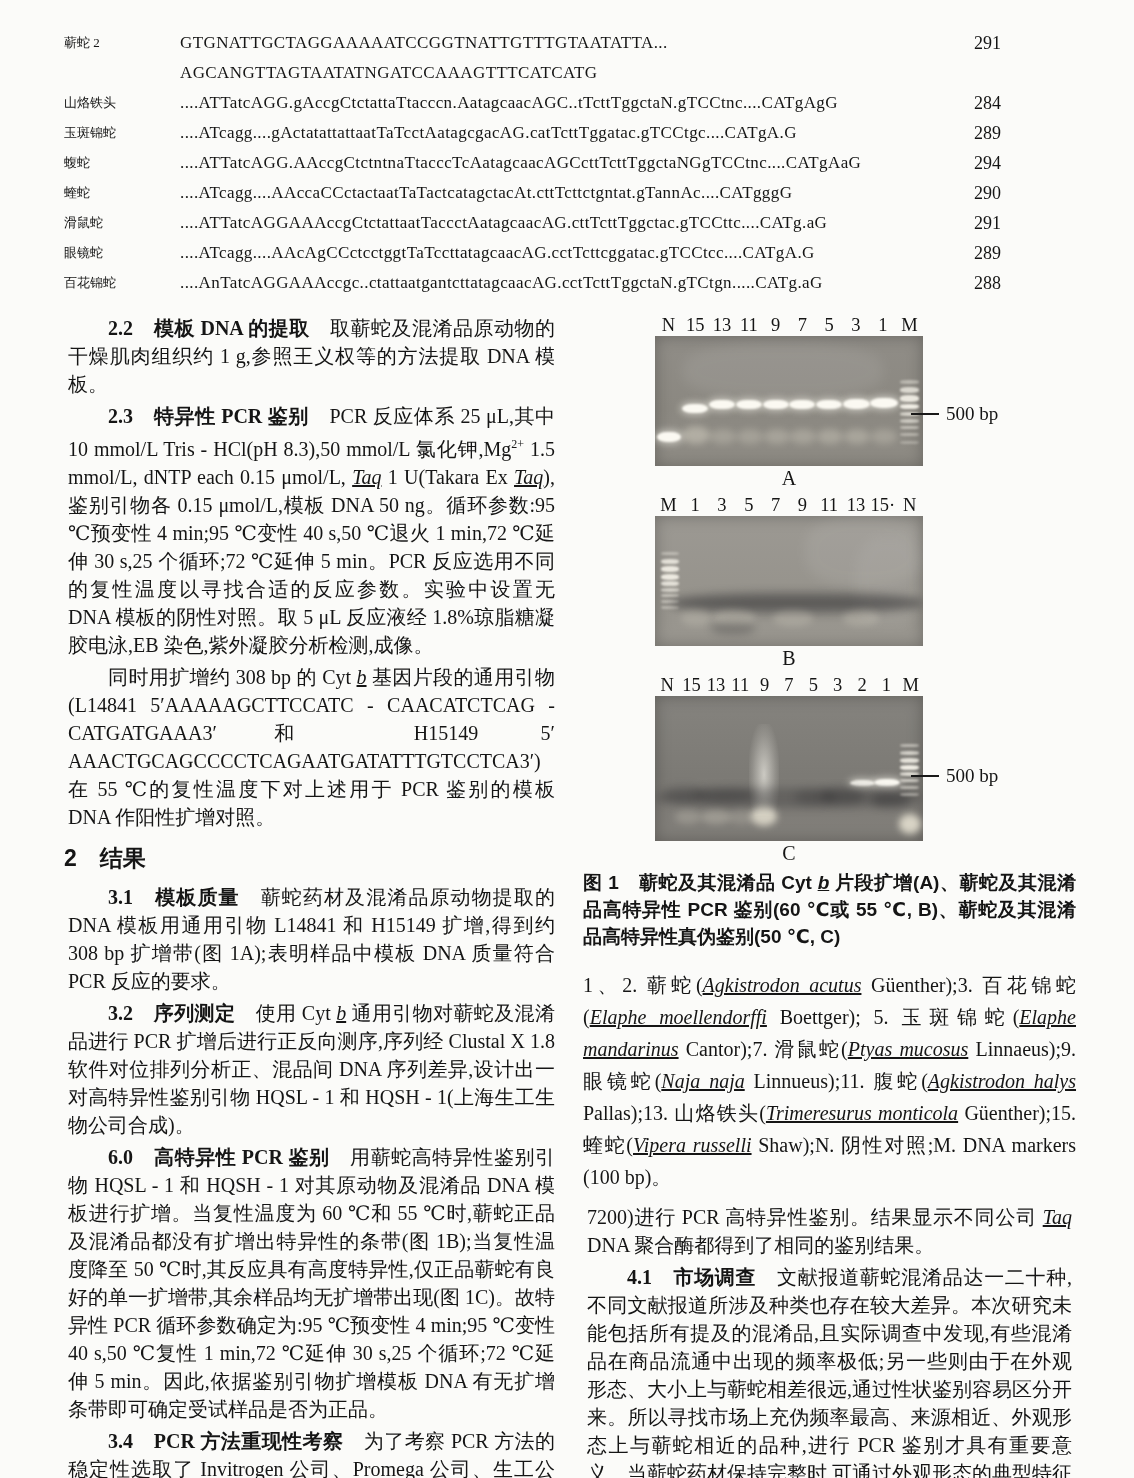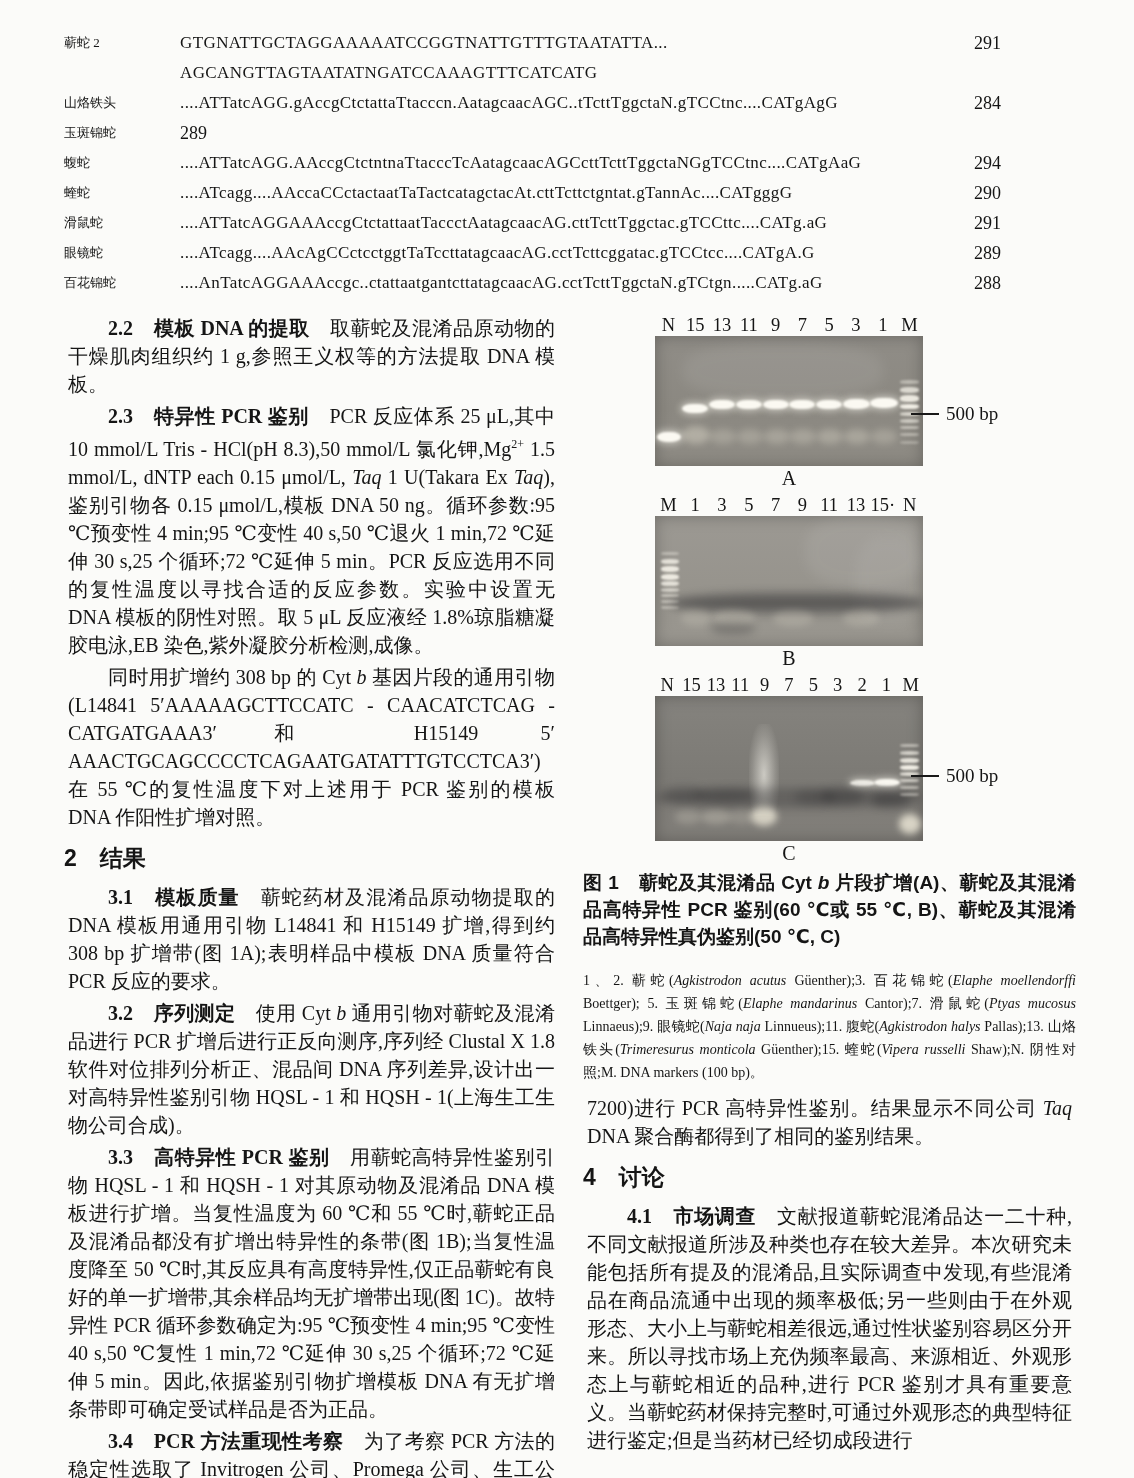--- a/index.html
+++ b/index.html
@@ -12,21 +12,21 @@
   .alabel{width:116px;font-size:13px;white-space:nowrap;}
   .aseq{flex:1;font-size:17px;letter-spacing:.4px;white-space:nowrap;overflow:hidden;}
   .anum{width:102px;text-align:left;padding-right:34px;box-sizing:border-box;font-size:18px;}
 
   
   .col-left{position:absolute;left:64px;top:310px;width:495px;font-size:20px;line-height:28px;text-align:justify;}
   .col-right{position:absolute;left:583px;top:314px;width:493px;font-size:20px;line-height:28px;text-align:justify;}
   .para{margin:4px;text-indent:2em;}
   .noindent{text-indent:0;}
   .bh{font-weight:bold;}
-  .it{font-style:italic;}
+  .it{font-style:italic;text-decoration:underline;}
   .sup{font-size:12px;vertical-align:super;letter-spacing:0;}
   .sect{font-family:"Liberation Sans","DejaVu Sans",sans-serif;font-weight:bold;font-size:23px;
         line-height:30px;margin:12px 0 10px;text-indent:0;text-align:left;}
 
   
   .figblock{position:relative;margin-bottom:4px;}
   .lanes{margin-left:72px;width:268px;display:flex;font-size:18.5px;line-height:22px;}
   .lanes span{flex:1;text-align:center;}
   .gel{position:relative;margin-left:72px;width:268px;overflow:hidden;box-shadow:inset 0 0 16px rgba(0,0,0,.28);}
   .gelA{height:130px;background:linear-gradient(180deg,#908d87,#8b8881 55%,#8f8c85);}
@@ -39,21 +39,21 @@
   .blob{position:absolute;background:#e9e4d4;border-radius:50%;filter:blur(3.5px);}
   .dark{position:absolute;background:#16161a;border-radius:45%;filter:blur(5px);}
   .lcol{position:absolute;background:#ffffff;border-radius:40%;filter:blur(6px);}
   .vsm{position:absolute;background:radial-gradient(ellipse at 50% 55%,rgba(252,250,242,.62),rgba(252,250,242,.16) 55%,rgba(252,250,242,0) 78%);}
   .marker{position:absolute;left:328px;display:flex;align-items:center;}
   .marker .tick{width:28px;height:2px;background:#191919;}
   .marker .mtext{font-size:19px;margin-left:7px;line-height:20px;white-space:nowrap;}
 
   .figcap{font-family:"Liberation Sans","DejaVu Sans",sans-serif;font-weight:bold;font-size:19px;
           line-height:27px;margin-top:2px;text-align:justify;}
-  .legend{font-size:14px;line-height:23px;margin-top:6px;margin-bottom:10px;text-align:justify;}
+  .legend{font-size:20px;line-height:32px;margin-top:6px;margin-bottom:10px;text-align:justify;}
 </style>
 </head>
 <body>
 
 <div class="page">
 
   <div class="alignment">
 
       <div class="arow">
         <span class="alabel">蕲蛇 2</span>
@@ -68,20 +68,21 @@
       </div>
 
       <div class="arow">
         <span class="alabel">山烙铁头</span>
         <span class="aseq">....ATTatcAGG.gAccgCtctattaTtacccn.AatagcaacAGC..tTcttTggctaN.gTCCtnc....CATgAgG</span>
         <span class="anum">284</span>
       </div>
 
       <div class="arow">
         <span class="alabel">玉斑锦蛇</span>
+        <span class="aseq">....ATcagg....gActatattattaatTaTcctAatagcgacAG.catTcttTggatac.gTCCtgc....CATgA.G</span>
         <span class="anum">289</span>
       </div>
 
       <div class="arow">
         <span class="alabel">蝮蛇</span>
         <span class="aseq">....ATTatcAGG.AAccgCtctntnaTtacccTcAatagcaacAGCcttTcttTggctaNGgTCCtnc....CATgAaG</span>
         <span class="anum">294</span>
       </div>
 
       <div class="arow">
@@ -109,21 +110,21 @@
       </div>
     </div>
 
   <div class="col-left">
     <p class="para"><span class="bh">2.2　模板 DNA 的提取　</span><span>取蕲蛇及混淆品原动物的干燥肌肉组织约 1 g,参照王义权等的方法提取 DNA 模板。</span></p>
     <p class="para"><span class="bh">2.3　特异性 PCR 鉴别　</span><span>PCR 反应体系 25 μL,其中 10 mmol/L Tris - HCl(pH 8.3),50 mmol/L 氯化钾,Mg</span><span class="sup">2+</span><span> 1.5 mmol/L, dNTP each 0.15 μmol/L, </span><span class="it">Taq</span><span> 1 U(Takara Ex </span><span class="it">Taq</span><span>),鉴别引物各 0.15 μmol/L,模板 DNA 50 ng。循环参数:95 ℃预变性 4 min;95 ℃变性 40 s,50 ℃退火 1 min,72 ℃延伸 30 s,25 个循环;72 ℃延伸 5 min。PCR 反应选用不同的复性温度以寻找合适的反应参数。实验中设置无 DNA 模板的阴性对照。取 5 μL 反应液经 1.8%琼脂糖凝胶电泳,EB 染色,紫外凝胶分析检测,成像。</span></p>
     <p class="para"><span>同时用扩增约 308 bp 的 Cyt </span><span class="it">b</span><span> 基因片段的通用引物(L14841 5′AAAAAGCTTCCATC - CAACATCTCAG - CATGATGAAA3′和 H15149 5′ AAACTGCAGCCCCTCAGAATGATATTTGTCCTCA3′)在 55 ℃的复性温度下对上述用于 PCR 鉴别的模板 DNA 作阳性扩增对照。</span></p>
     <h2 class="sect">2　结果</h2>
     <p class="para"><span class="bh">3.1　模板质量　</span><span>蕲蛇药材及混淆品原动物提取的 DNA 模板用通用引物 L14841 和 H15149 扩增,得到约 308 bp 扩增带(图 1A);表明样品中模板 DNA 质量符合 PCR 反应的要求。</span></p>
     <p class="para"><span class="bh">3.2　序列测定　</span><span>使用 Cyt </span><span class="it">b</span><span> 通用引物对蕲蛇及混淆品进行 PCR 扩增后进行正反向测序,序列经 Clustal X 1.8 软件对位排列分析正、混品间 DNA 序列差异,设计出一对高特异性鉴别引物 HQSL - 1 和 HQSH - 1(上海生工生物公司合成)。</span></p>
-    <p class="para"><span class="bh">3.3　高特异性 PCR 鉴别　</span><span>用蕲蛇高特异性鉴别引物 HQSL - 1 和 HQSH - 1 对其原动物及混淆品 DNA 模板进行扩增。当复性温度为 60 ℃和 55 ℃时,蕲蛇正品及混淆品都没有扩增出特异性的条带(图 1B);当复性温度降至 50 ℃时,其反应具有高度特异性,仅正品蕲蛇有良好的单一扩增带,其余样品均无扩增带出现(图 1C)。故特异性 PCR 循环参数确定为:95 ℃预变性 4 min;95 ℃变性 40 s,50 ℃复性 1 min,72 ℃延伸 30 s,25 个循环;72 ℃延伸 5 min。因此,依据鉴别引物扩增模板 DNA 有无扩增条带即可确定受试样品是否为正品。</span></p>
+    <p class="para"><span class="bh">6.0　高特异性 PCR 鉴别　</span><span>用蕲蛇高特异性鉴别引物 HQSL - 1 和 HQSH - 1 对其原动物及混淆品 DNA 模板进行扩增。当复性温度为 60 ℃和 55 ℃时,蕲蛇正品及混淆品都没有扩增出特异性的条带(图 1B);当复性温度降至 50 ℃时,其反应具有高度特异性,仅正品蕲蛇有良好的单一扩增带,其余样品均无扩增带出现(图 1C)。故特异性 PCR 循环参数确定为:95 ℃预变性 4 min;95 ℃变性 40 s,50 ℃复性 1 min,72 ℃延伸 30 s,25 个循环;72 ℃延伸 5 min。因此,依据鉴别引物扩增模板 DNA 有无扩增条带即可确定受试样品是否为正品。</span></p>
     <p class="para"><span class="bh">3.4　PCR 方法重现性考察　</span><span>为了考察 PCR 方法的稳定性选取了 Invitrogen 公司、Promega 公司、生工公司、华美公司、天为时代公司、博大生物公司 </span><span class="it">Taq</span><span> DNA 聚合酶及天为时代公司一管便捷式 </span></p>
   </div>
 
   <div class="col-right">
 
     <div class="figblock">
       <div class="lanes">
 
       <span>N</span>
           <span>15</span>
@@ -252,17 +253,16 @@
         <div class="tick"></div>
         <span class="mtext">500 bp</span>
       </div>
       <div class="letter">C</div>
     </div>
 
     <p class="figcap noindent"><span>图 1　蕲蛇及其混淆品 Cyt </span><span class="it">b</span><span> 片段扩增(A)、蕲蛇及其混淆品高特异性 PCR 鉴别(60 ℃或 55 ℃, B)、蕲蛇及其混淆品高特异性真伪鉴别(50 ℃, C)</span></p>
     <p class="legend noindent"><span>1、2. 蕲蛇(</span><span class="it">Agkistrodon acutus</span><span> Güenther);3. 百花锦蛇(</span><span class="it">Elaphe moellendorffi</span><span> Boettger); 5. 玉斑锦蛇(</span><span class="it">Elaphe mandarinus</span><span> Cantor);7. 滑鼠蛇(</span><span class="it">Ptyas mucosus</span><span> Linnaeus);9. 眼镜蛇(</span><span class="it">Naja naja</span><span> Linnueus);11. 腹蛇(</span><span class="it">Agkistrodon halys</span><span> Pallas);13. 山烙铁头(</span><span class="it">Trimeresurus monticola</span><span> Güenther);15. 蝰蛇(</span><span class="it">Vipera russelli</span><span> Shaw);N. 阴性对照;M. DNA markers (100 bp)。</span></p>
 
     <p class="para noindent"><span>7200)进行 PCR 高特异性鉴别。结果显示不同公司 </span><span class="it">Taq</span><span> DNA 聚合酶都得到了相同的鉴别结果。</span></p>
-    <h2 class="sect">4　讨论</h2>
     <p class="para"><span class="bh">4.1　市场调查　</span><span>文献报道蕲蛇混淆品达一二十种,不同文献报道所涉及种类也存在较大差异。本次研究未能包括所有提及的混淆品,且实际调查中发现,有些混淆品在商品流通中出现的频率极低;另一些则由于在外观形态、大小上与蕲蛇相差很远,通过性状鉴别容易区分开来。所以寻找市场上充伪频率最高、来源相近、外观形态上与蕲蛇相近的品种,进行 PCR 鉴别才具有重要意义。当蕲蛇药材保持完整时,可通过外观形态的典型特征进行鉴定;但是当药材已经切成段进行</span></p>
   </div>
 
 </div>
 
 </body></html>

